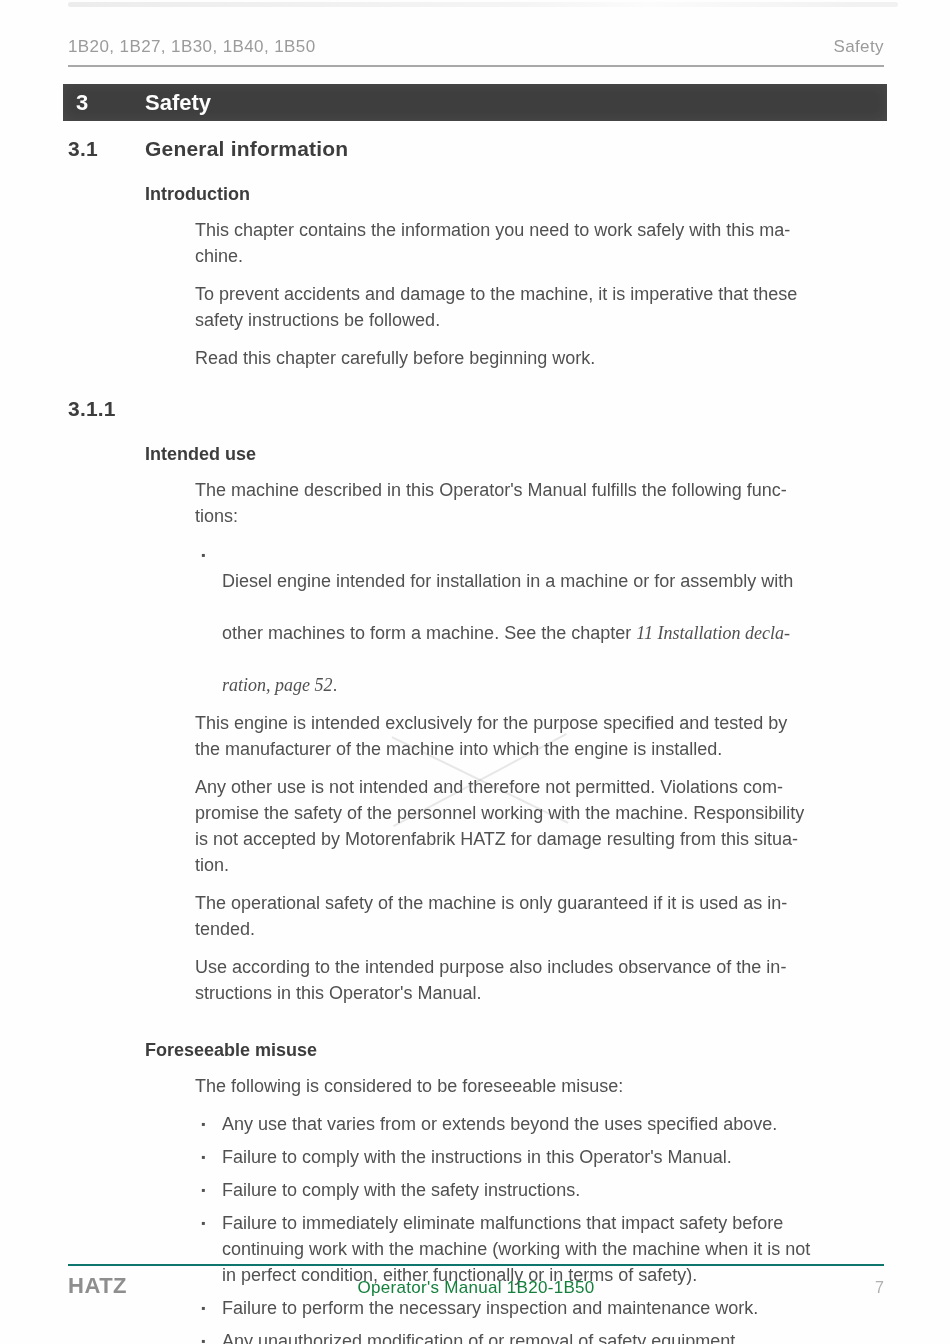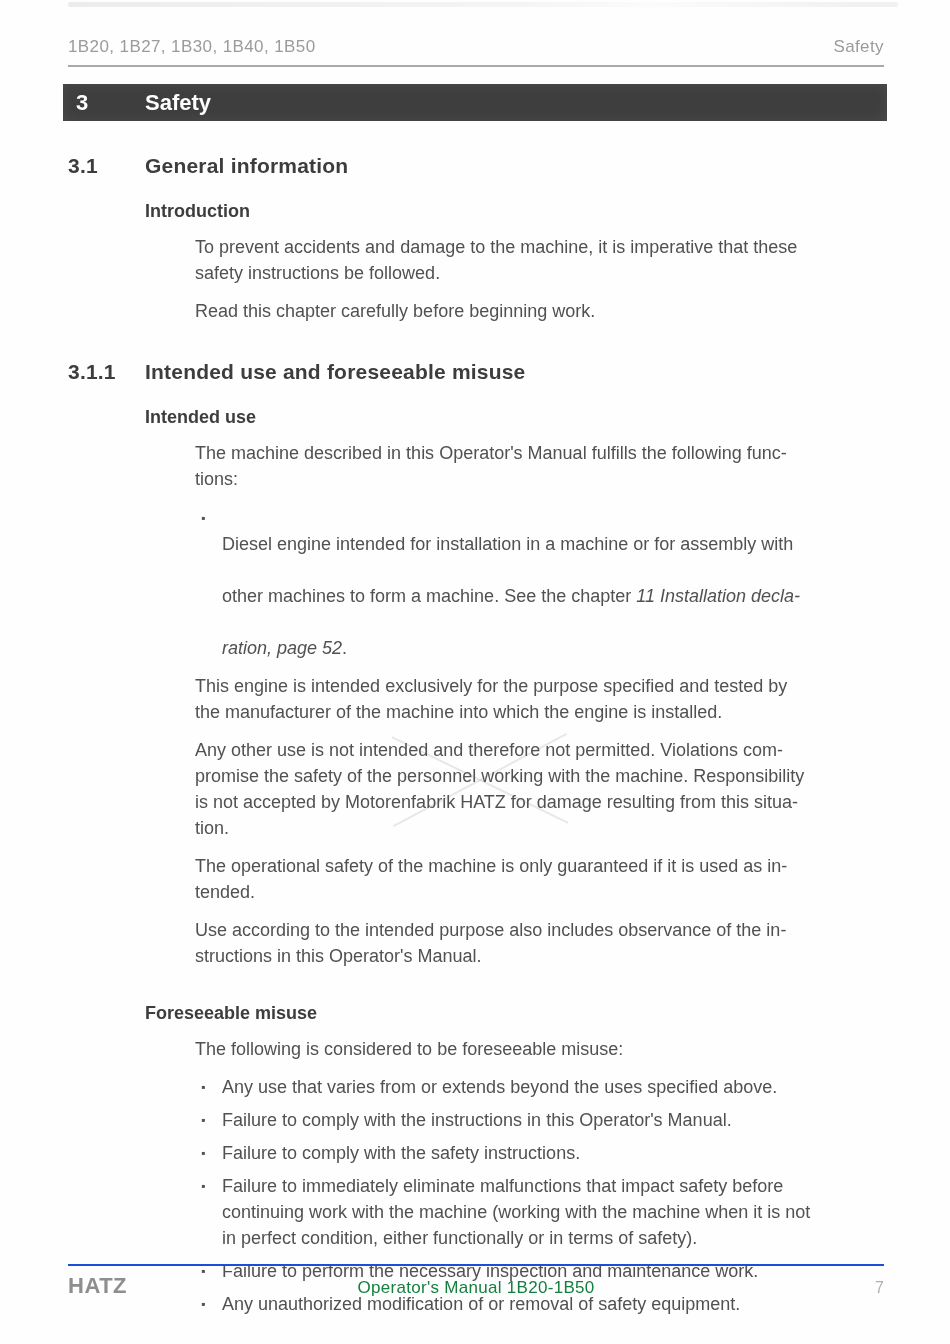--- a/index.html
+++ b/index.html
@@ -31,47 +31,47 @@
   .chapter-bar {
     margin:17px -3px 0 -5px;
     height:37px;
     background:#3e3e3e;
     box-shadow:inset 0 0 14px rgba(255,255,255,.07);
     display:flex; align-items:center;
     color:#fdfdfd; font-size:22px; font-weight:bold;
   }
   .chapter-bar .num { padding-left:13px; width:82px; }
 
-  .h2 { display:flex; margin-top:33px; font-size:21px; font-weight:bold; color:#3d3d3d; letter-spacing:.2px; }
+  .h2 { display:flex; margin-top:16px; font-size:21px; font-weight:bold; color:#3d3d3d; letter-spacing:.2px; }
   .h2 .h2-num { width:77px; flex:none; }
 
   .subhead {
     margin-left:77px; margin-top:23px;
     font-size:18px; font-weight:bold; color:#3d3d3d;
   }
 
   .body-block { margin-left:127px; width:712px; font-size:18px; line-height:26px; color:#515151; }
   .body-block p { margin-top:12px; white-space:pre-line; }
 
   .bullet-item { display:flex; margin-top:7px; }
   .bullet-marker { flex:none; width:27px; padding-left:6px; font-size:12px; line-height:26px; color:#515151; }
   .bullet-text { white-space:pre-line; }
-  .bullet-text em { font-style:italic; }
+  .bullet-text em { font-style:italic;font-family:Liberation Serif, serif; }
 
-  .sect-gap { margin-top:36px; }
+  .sect-gap { margin-top:26px; }
 
   
   .watermark { position:absolute; left:390px; top:725px; width:180px; height:112px; pointer-events:none; }
   .watermark .wline { position:absolute; left:-8px; top:54px; width:196px; height:2px; background:rgba(110,110,110,.16); }
   .wline.a { transform:rotate(-28deg); }
   .wline.b { transform:rotate(26deg); }
 
   .page-footer {
     position:absolute; left:68px; right:66px; top:1264px;
-    border-top:2px solid #1d4ed8;
+    border-top:2px solid #0f766e;
     padding-top:7px;
     display:grid; grid-template-columns:1fr auto 1fr; align-items:baseline;
   }
   .footer-brand { font-size:22px; font-weight:bold; color:#8e8e8e; letter-spacing:.5px; }
   .footer-center { font-size:17px; color:#15803d; letter-spacing:.3px; }
   .footer-page { text-align:right; font-size:16px; color:#b0b0b0; }
 </style>
 </head>
 <body>
 
@@ -93,28 +93,29 @@
     </div>
 
     <div class="h2">
       <span class="h2-num">3.1</span>
       <span>General information</span>
     </div>
 
     <div class="subhead">Introduction</div>
 
     <div class="body-block">
+      <p>This chapter contains the information you need to work safely with this ma-
+chine.</p>
       <p>To prevent accidents and damage to the machine, it is imperative that these
 safety instructions be followed.</p>
       <p>Read this chapter carefully before beginning work.</p>
     </div>
 
     <div class="h2 sect-gap">
       <span class="h2-num">3.1.1</span>
-      <span>Intended use and foreseeable misuse</span>
     </div>
 
     <div class="subhead">Intended use</div>
 
     <div class="body-block">
       <p>The machine described in this Operator's Manual fulfills the following func-
 tions:</p>
 
       <div class="bullet-item" style="margin-top:13px;">
         <span class="bullet-marker">▪</span>

